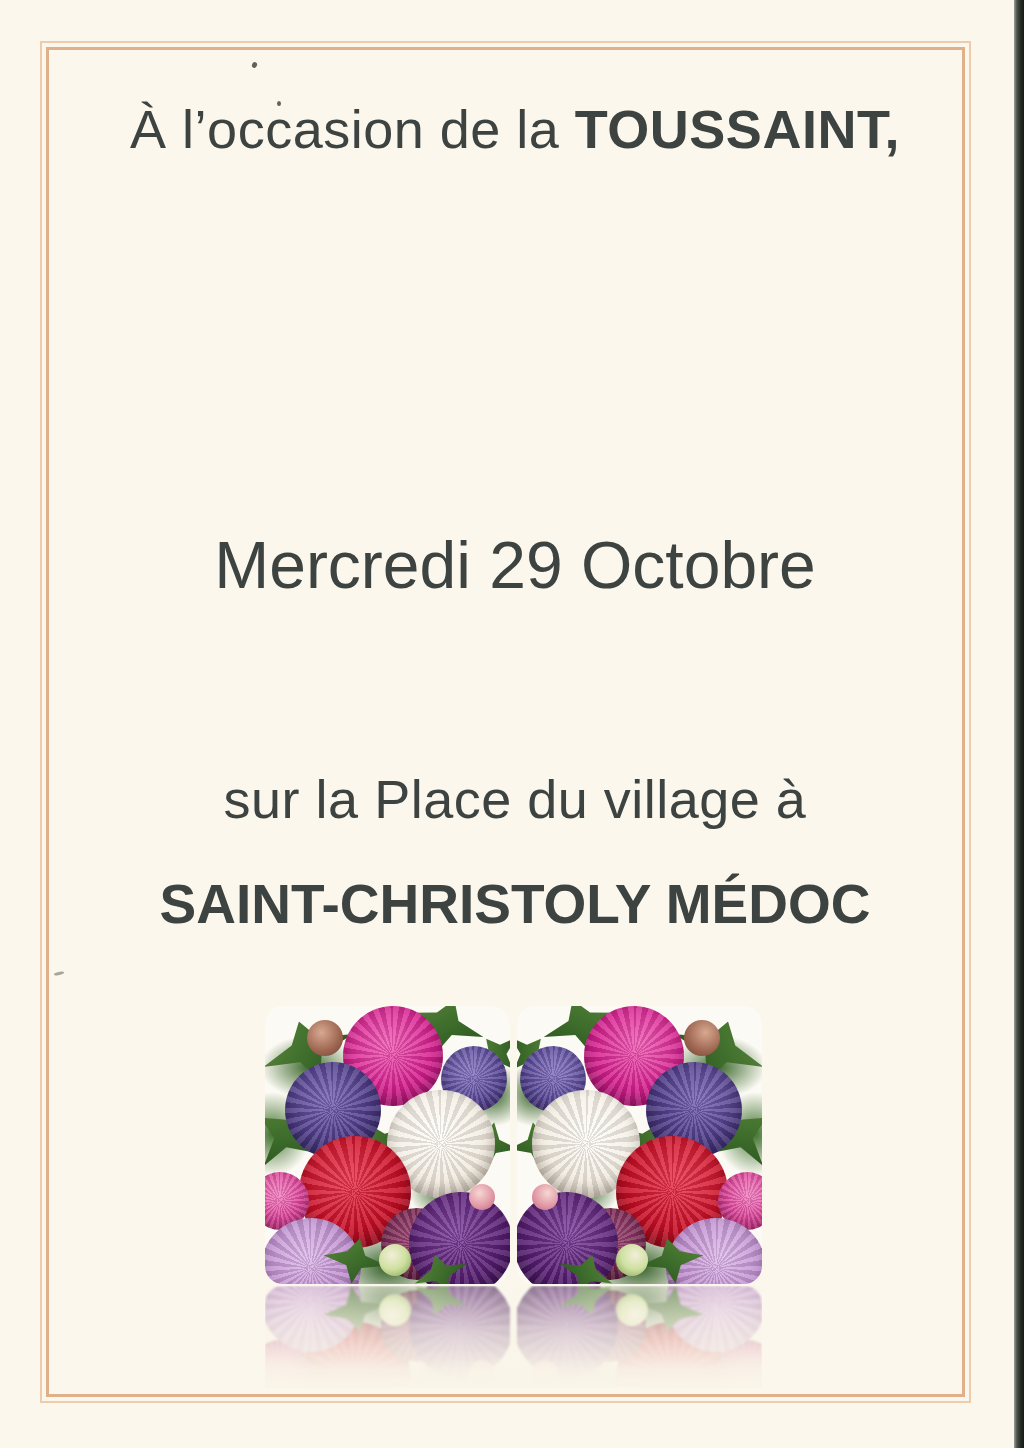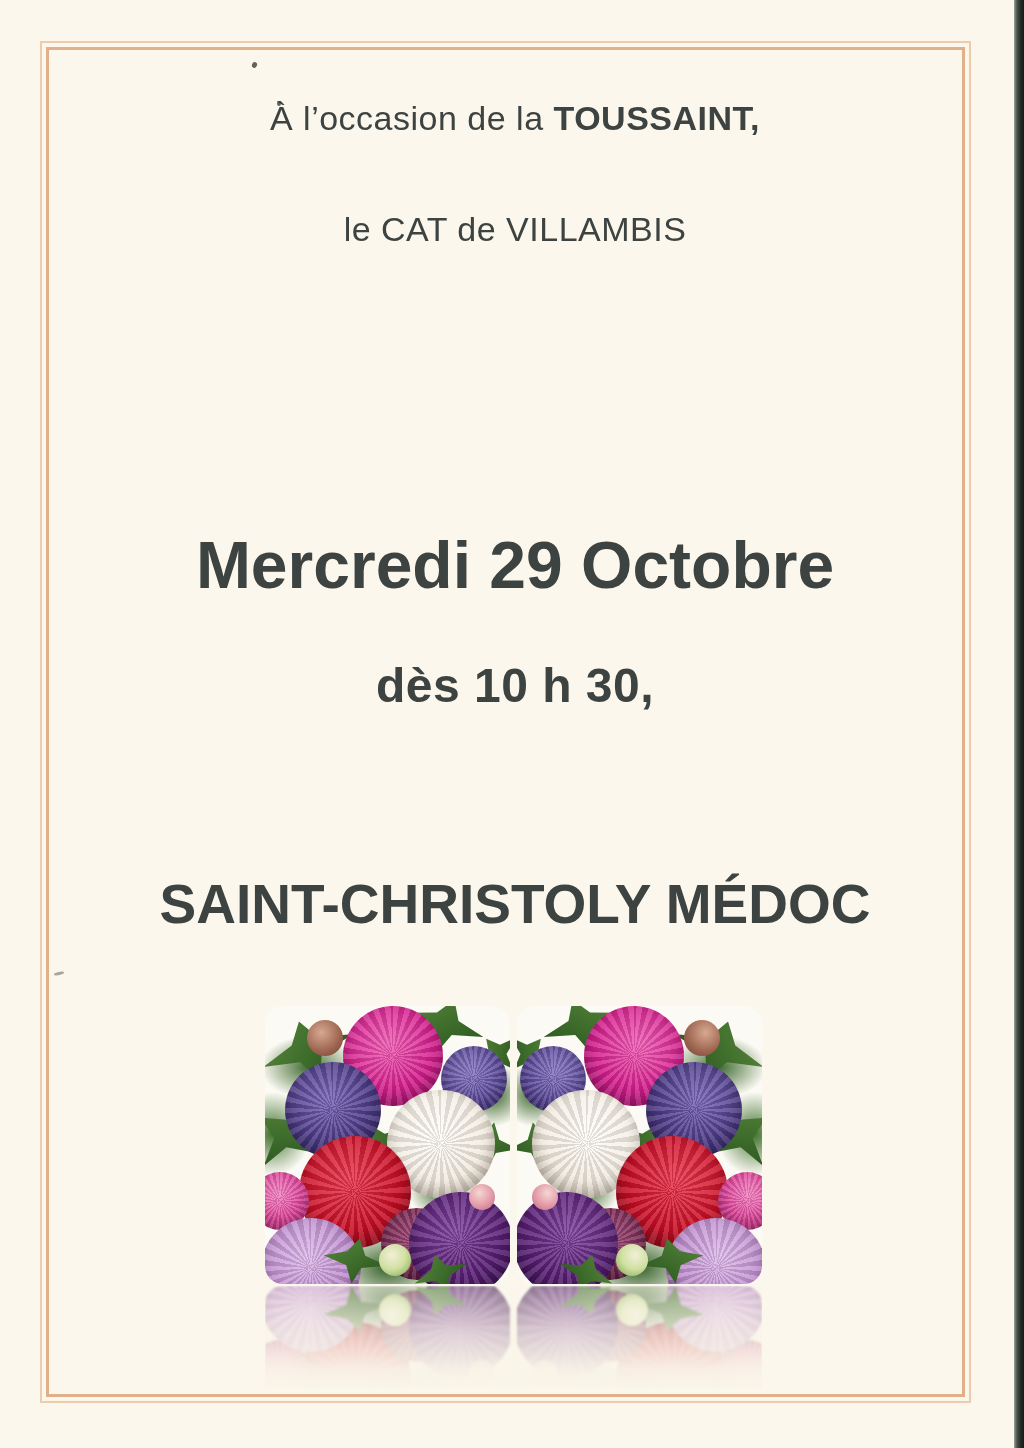--- a/index.html
+++ b/index.html
@@ -32,29 +32,29 @@
   
   .speck{position:absolute;background:rgba(70,72,66,.85);border-radius:50%;}
   .speck.s1{left:252px;top:62px;width:5px;height:6px;transform:rotate(20deg);}
   .speck.s2{left:277px;top:101px;width:4px;height:5px;}
   .speck.s3{left:54px;top:972px;width:10px;height:3px;border-radius:40%;opacity:.55;transform:rotate(-12deg);}
   
   .line{
     position:absolute;left:48px;right:42px;margin:0;
     text-align:center;
     color:var(--text,#3d4341);
-    font-size:34px;line-height:1.05;letter-spacing:.5px;
+    font-size:54px;line-height:1.05;letter-spacing:.5px;
     white-space:nowrap;
   }
   .line .b{font-weight:700;}
   .l1{top:101px;}
   .l2{top:212px;}
   .l3{top:319px;}
   .l4{top:425px;}
-  .l5{top:531px;font-size:66px;font-weight:700;letter-spacing:0;}
+  .l5{top:531px;font-size:66px;font-weight:400;letter-spacing:0;}
   .l6{top:661px;font-size:48px;font-weight:700;}
   .l7{top:771px;}
   .l8{top:876px;font-size:55px;font-weight:700;letter-spacing:0;}
   
   .photos{
     position:absolute;left:265px;top:1006px;width:497px;height:278px;
     display:flex;gap:7px;
   }
   .panel{
     position:relative;width:245px;height:278px;flex:0 0 245px;
@@ -123,28 +123,27 @@
   <div class="frame-outer">
     <div class="frame-inner"></div>
   </div>
 
   <span class="speck s1"></span>
   <span class="speck s2"></span>
   <span class="speck s3"></span>
 
   <p class="line l1"><span>À l’occasion de la </span><span class="b">TOUSSAINT,</span></p>
 
-  <p class="line l2"><span>le CAT de VILLAMBIS</span></p>
 
 
 
   <p class="line l5"><span>Mercredi 29 Octobre</span></p>
 
-  <p class="line l6"><span>dès 10 h 30,</span></p>
-
+
+  <p class="line l7"><span>sur la Place du village à</span></p>
 
   <p class="line l8"><span>SAINT-CHRISTOLY MÉDOC</span></p>
 
   <div class="photos" id="flower-photos">
     <div class="panel left">
       <span class="leaf" style="left:-4px;top:14px;width:95px;height:62px;transform:rotate(-18deg);"></span>
       <span class="leaf" style="left:140px;top:-8px;width:80px;height:55px;transform:rotate(20deg);"></span>
       <span class="leaf" style="left:-10px;top:92px;width:62px;height:75px;transform:rotate(38deg);"></span>
       <span class="leaf" style="left:196px;top:116px;width:58px;height:48px;transform:rotate(10deg);"></span>
       <span class="leaf" style="left:86px;top:116px;width:60px;height:44px;transform:rotate(-30deg);"></span>

